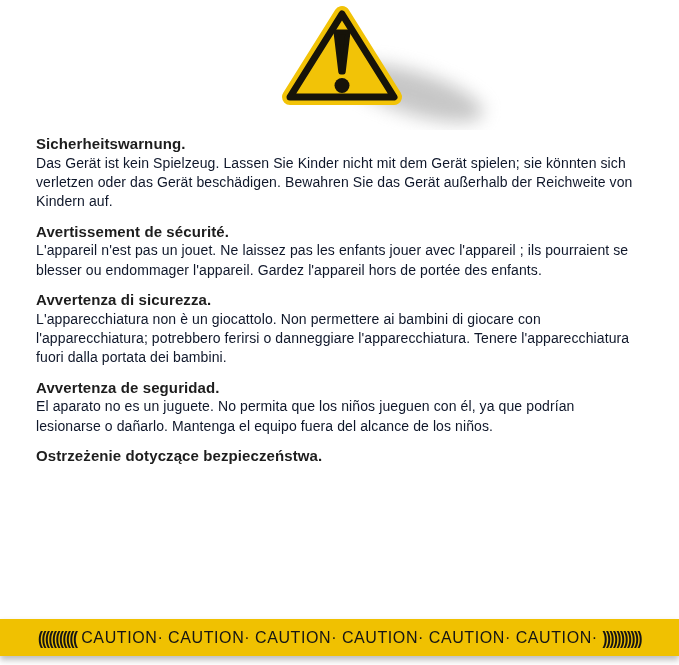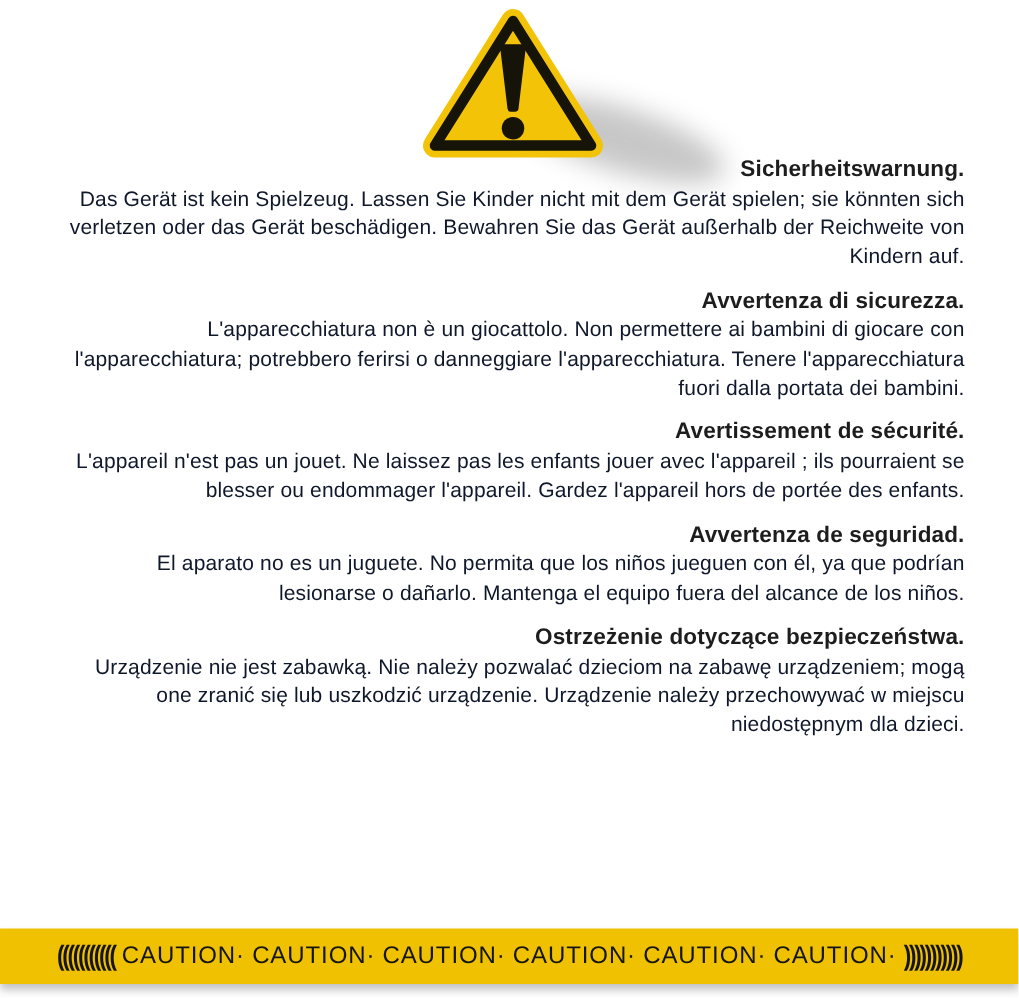--- a/index.html
+++ b/index.html
@@ -15,23 +15,22 @@
   
   .sign-wrap {
     position: absolute;
     left: 276px; top: 0;
     width: 225px; height: 130px;
   }
 
   
   .content {
     position: absolute;
-    left: 36px; top: 103px;
+    left: 36px; top: 134px;
     width: 607px;
-    text-align: right;
   }
   .content section { margin: 0 0 10px 0; }
   .content h2 {
     margin: 0;
     font-size: 15px;
     font-weight: bold;
     color: #1d1d1d;
     line-height: 19.5px;
     letter-spacing: 0.1px;
   }
@@ -96,34 +95,33 @@
       <circle cx="66" cy="85.5" r="7.5" fill="#161309"></circle>
     </svg>
   </div>
 
   <main class="content">
     <section>
       <h2>Sicherheitswarnung.</h2>
       <p>Das Gerät ist kein Spielzeug. Lassen Sie Kinder nicht mit dem Gerät spielen; sie könnten sich verletzen oder das Gerät beschädigen. Bewahren Sie das Gerät außerhalb der Reichweite von Kindern auf.</p>
     </section>
     <section>
+      <h2>Avertissement de sécurité.</h2>
+      <p>L'appareil n'est pas un jouet. Ne laissez pas les enfants jouer avec l'appareil ; ils pourraient se blesser ou endommager l'appareil. Gardez l'appareil hors de portée des enfants.</p>
+    </section>
+    <section>
       <h2>Avvertenza di sicurezza.</h2>
       <p>L'apparecchiatura non è un giocattolo. Non permettere ai bambini di giocare con l'apparecchiatura; potrebbero ferirsi o danneggiare l'apparecchiatura. Tenere l'apparecchiatura fuori dalla portata dei bambini.</p>
-    </section>
-    <section>
-      <h2>Avertissement de sécurité.</h2>
-      <p>L'appareil n'est pas un jouet. Ne laissez pas les enfants jouer avec l'appareil ; ils pourraient se blesser ou endommager l'appareil. Gardez l'appareil hors de portée des enfants.</p>
     </section>
     <section>
       <h2>Avvertenza de seguridad.</h2>
       <p>El aparato no es un juguete. No permita que los niños jueguen con él, ya que podrían lesionarse o dañarlo. Mantenga el equipo fuera del alcance de los niños.</p>
     </section>
     <section>
       <h2>Ostrzeżenie dotyczące bezpieczeństwa.</h2>
-      <p>Urządzenie nie jest zabawką. Nie należy pozwalać dzieciom na zabawę urządzeniem; mogą one zranić się lub uszkodzić urządzenie. Urządzenie należy przechowywać w miejscu niedostępnym dla dzieci.</p>
     </section>
     <section>
     </section>
   </main>
 
   <footer class="caution-banner" style="background: rgb(240, 193, 1);">
     <span class="chevrons">(((((((((((</span>
     <span class="caution-label">CAUTION·</span>
     <span class="caution-label">CAUTION·</span>
     <span class="caution-label">CAUTION·</span>

